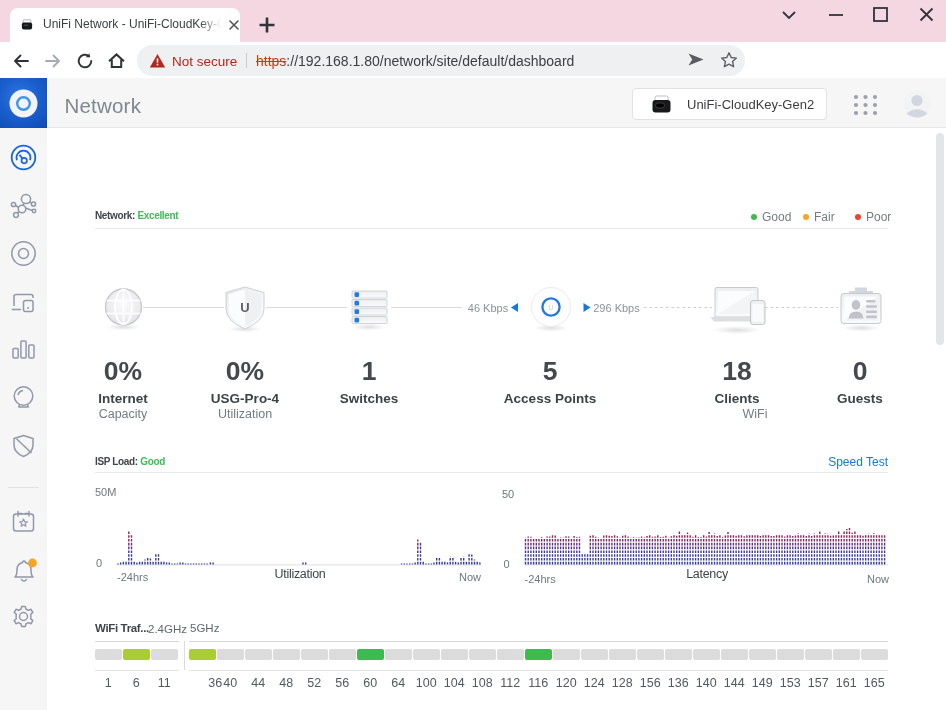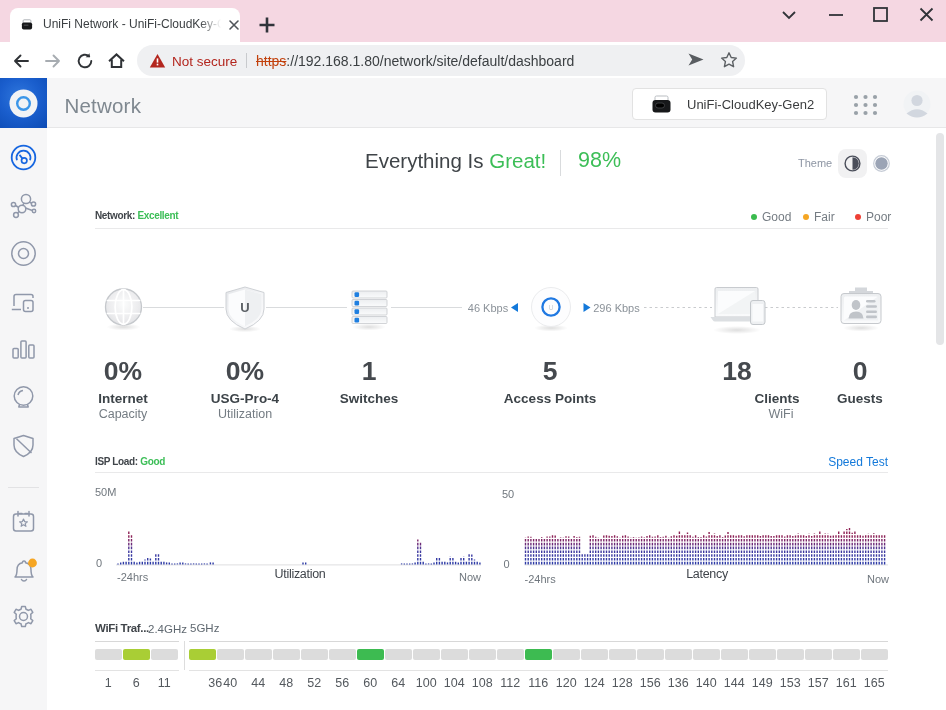--- a/index.html
+++ b/index.html
@@ -221,35 +221,20 @@
   <g fill="none" stroke="#9098aa" stroke-width="1.5" stroke-linejoin="round">
     <path d="M11.7 3.5 H15.3 L16 6.2 Q17.3 6.6 18.4 7.4 L21 6.3 L22.8 9.4 L20.7 11.2 Q20.9 12.3 20.9 13.5 Q20.9 14.7 20.7 15.8 L22.8 17.6 L21 20.7 L18.4 19.6 Q17.3 20.4 16 20.8 L15.3 23.5 H11.7 L11 20.8 Q9.7 20.4 8.6 19.6 L6 20.7 L4.2 17.6 L6.3 15.8 Q6.1 14.7 6.1 13.5 Q6.1 12.3 6.3 11.2 L4.2 9.4 L6 6.3 L8.6 7.4 Q9.7 6.6 11 6.2 Z"></path>
     <circle cx="13.5" cy="13.5" r="4"></circle>
   </g>
 </svg>
 
 <div id="scrollbar">
       <div id="scrollthumb"></div>
     </div>
 
-<div class="h1row">
-  <div class="h1">Everything Is <span class="green">Great!</span></div>
-  <div class="h1sep"></div>
-  <div class="h1pct">98%</div>
-  <div class="themelbl">Theme</div>
-  <div class="thbtn"></div>
-  <svg class="abs" style="left:844px;top:6px" width="17" height="17" viewBox="0 0 17 17">
-    <circle cx="8.5" cy="8.5" r="7.4" fill="none" stroke="#4a4e5a" stroke-width="1.4"></circle>
-    <path d="M8.5 2.2 A6.3 6.3 0 0 1 8.5 14.8 Z" fill="#4a4e5a"></path>
-  </svg>
-  <svg class="abs" style="left:872.5px;top:6px" width="17" height="17" viewBox="0 0 17 17">
-    <circle cx="8.5" cy="8.5" r="7.8" fill="none" stroke="#c6ccd6" stroke-width="1.2"></circle>
-    <circle cx="8.5" cy="8.5" r="6.2" fill="#9ba4b5"></circle>
-  </svg>
-</div>
 
 <div class="abs rowlbl" style="left:95px;top:210px">Network: <span class="green2">Excellent</span></div>
 <div class="legend" style="left:751px"><span class="dot" style="background:#3bbb4e"></span>Good</div>
 <div class="legend" style="left:803px"><span class="dot" style="background:#f5a623"></span>Fair</div>
 <div class="legend" style="left:855px"><span class="dot" style="background:#ee4035"></span>Poor</div>
 <div class="hr" style="top:228px"></div>
 
 <svg class="abs" style="left:90px;top:272px" width="800" height="76" viewBox="90 272 800 76">
   <defs>
     <linearGradient id="icg" x1="0" y1="0" x2="1" y2="1">
@@ -352,25 +337,25 @@
 <div class="num" style="left:123px">0%</div>
 <div class="num" style="left:245px">0%</div>
 <div class="num" style="left:369px">1</div>
 <div class="num" style="left:550px">5</div>
 <div class="num" style="left:737px">18</div>
 <div class="num" style="left:860px">0</div>
 <div class="lbl" style="left:123px">Internet</div>
 <div class="lbl" style="left:245px">USG-Pro-4</div>
 <div class="lbl" style="left:369px">Switches</div>
 <div class="lbl" style="left:550px">Access Points</div>
-<div class="lbl" style="left:777px">Clients</div>
+<div class="lbl" style="left:737px">Clients</div>
 <div class="lbl" style="left:860px">Guests</div>
 <div class="sub" style="left:123px">Capacity</div>
 <div class="sub" style="left:245px">Utilization</div>
-<div class="sub" style="left:781px">WiFi</div>
+<div class="sub" style="left:755px">WiFi</div>
 
 <div class="abs rowlbl" style="left:95px;top:455.5px">ISP Load: <span class="green2">Good</span></div>
 <div class="abs" style="right:58px;top:455px;font-size:12px;color:#1379da">Speed Test</div>
 <div class="hr" style="top:472px"></div>
 
 <svg class="abs" style="left:95px;top:485px" width="793" height="82" viewBox="95 485 793 82">
   <defs>
     <linearGradient id="bg1" x1="0" y1="564.4" x2="0" y2="536" gradientUnits="userSpaceOnUse">
       <stop offset="0" stop-color="#2b3aa6"></stop>
       <stop offset="0.5" stop-color="#41399e"></stop>

